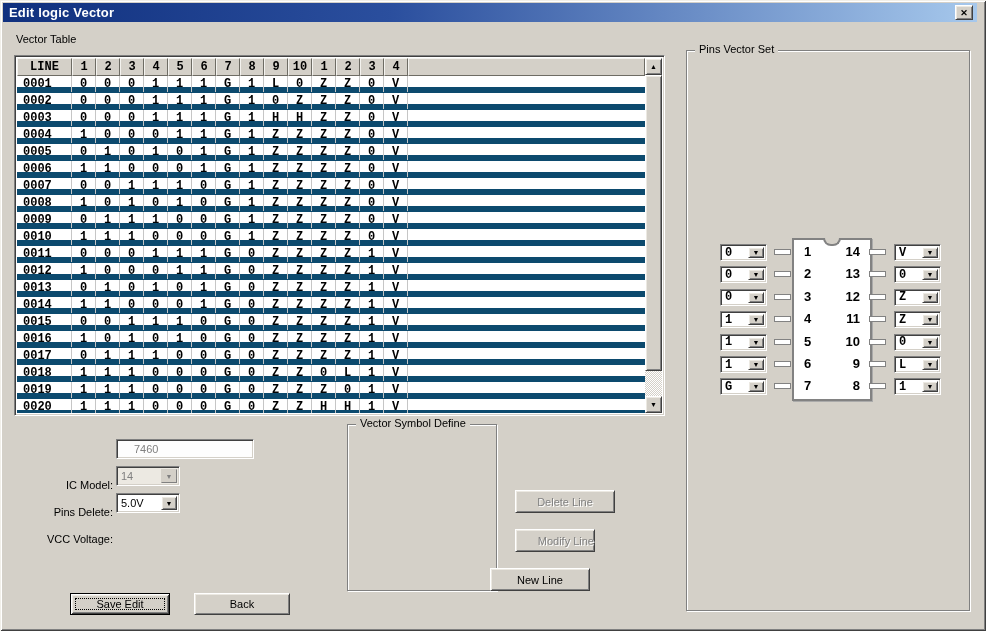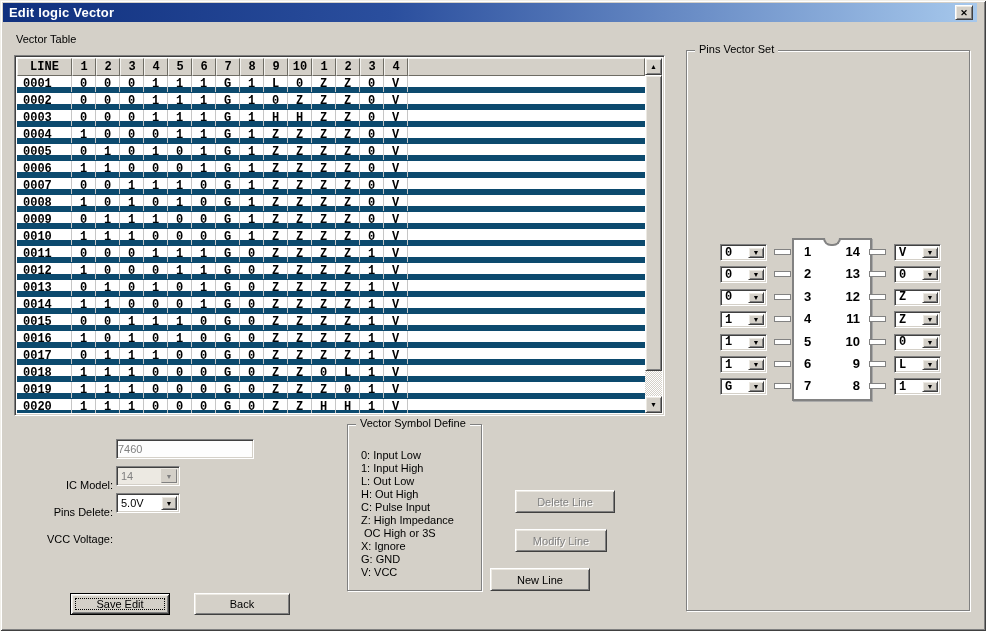--- a/index.html
+++ b/index.html
@@ -74,21 +74,21 @@
     border:1px solid;border-color:#fff #404040 #404040 #fff;
     box-shadow:inset 1px 1px 0 #ece9e2, inset -1px -1px 0 #808080;
   }
   
   .lbl{position:absolute;white-space:nowrap;margin-top:36px;}
   .lbl.r{text-align:right;}
   .textfield{
     position:absolute;background:#fdfdfd;
     border:1px solid;border-color:#808080 #fff #fff #808080;
     box-shadow:inset 1px 1px 0 #404040, inset -1px -1px 0 #d4d0c8;
-    display:flex;align-items:center;padding-left:1px;
+    display:flex;align-items:center;padding-left:17px;
   }
   .textfield.disabled{color:#808080;}
   .combo{
     position:absolute;background:#fff;
     border:1px solid;border-color:#808080 #fff #fff #808080;
     box-shadow:inset 1px 1px 0 #404040, inset -1px -1px 0 #d4d0c8;
   }
   .combo .val{position:absolute;left:4px;top:2px;bottom:2px;right:19px;display:flex;align-items:center;background:transparent;}
   .combo .drop{
     position:absolute;right:2px;top:2px;bottom:2px;width:16px;background:#d4d0c8;
@@ -550,29 +550,28 @@
     <span class="val">14</span>
     <span class="drop">▼</span>
   </div>
 
   <div class="lbl r" style="left:20px;top:497px;width:93px;">VCC Voltage:</div>
   <div class="combo" style="left:116px;top:493px;width:64px;height:20px;">
     <span class="val">5.0V</span>
     <span class="drop">▼</span>
   </div>
 
-  <div class="groupbox" style="left:347px;top:424px;width:135px;height:167px;">
+  <div class="groupbox" style="left:347px;top:424px;width:150px;height:167px;">
     <span class="legend">Vector Symbol Define</span>
-    <div class="symbol-lines"><div class="">0: Input Low</div><div class="">1: Input High</div><div class="">L: Out Low</div><div class="">H: Out High</div><div class="">C: Pulse Input</div><div class="">Z: High Impedance</div><div class=""> OC High or 3S</div><div class="">X: Ignore</div><div class="">G: GND</div><div class="">V: VCC</div></div>
   </div>
 
   <div class="button disabled" style="left:515px;top:490px;width:100px;height:23px;">
     <span>Delete Line</span>
   </div>
-  <div class="button disabled" style="left:515px;top:529px;width:92px;height:23px;">
+  <div class="button disabled" style="left:515px;top:529px;width:80px;height:23px;justify-content:flex-end;">
     <span>Modify Line</span>
   </div>
   <div class="button" style="left:490px;top:568px;width:100px;height:23px;">
     <span>New Line</span>
   </div>
 
   <div class="button default" style="left:70px;top:593px;width:100px;height:22px;">
     <div class="focusrect"></div>
     <span>Save Edit</span>
   </div>

